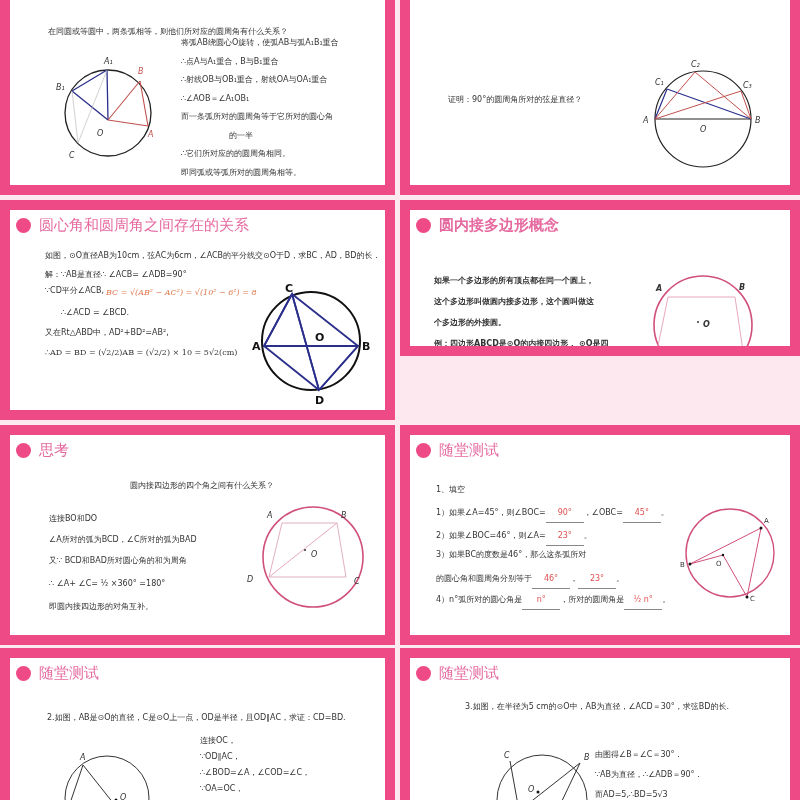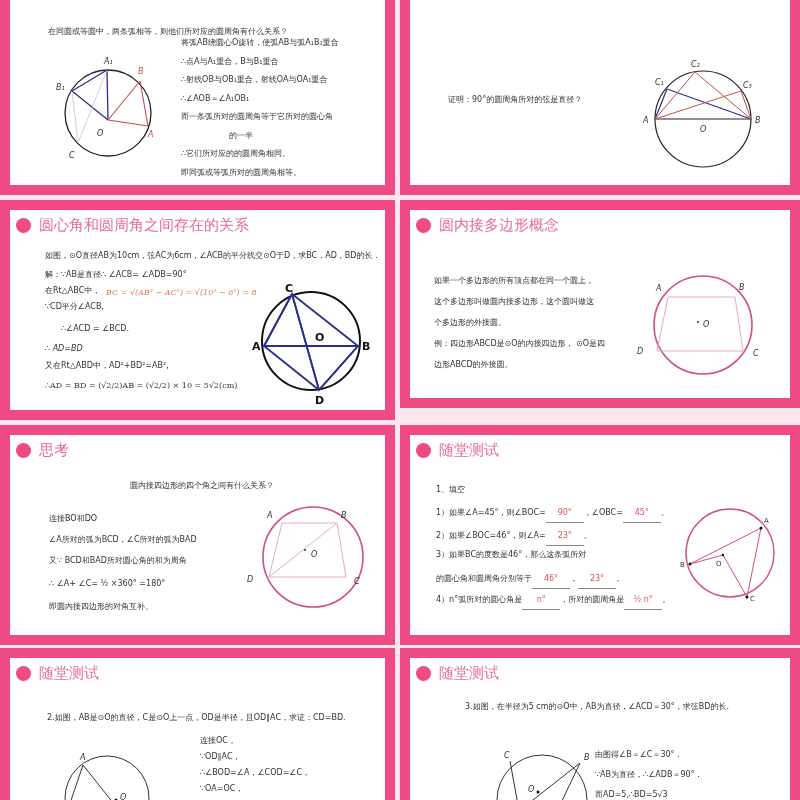--- a/index.html
+++ b/index.html
@@ -75,24 +75,22 @@
 
 <div class="slide" style="left:0;top:200px;width:395px;height:220px;">
   <div class="inner">
     <div class="title">
       <div class="dot"></div>
       <span>圆心角和圆周角之间存在的关系</span>
     </div>
     <div class="txt" style="left:35px;top:36px;">如图，⊙O直径AB为10cm，弦AC为6cm，∠ACB的平分线交⊙O于D，求BC，AD，BD的长．</div>
     <div style="position:absolute;left:35px;top:57px;">
       <div class="txt" style="position:static;line-height:16px;">解：∵AB是直径∴ ∠ACB= ∠ADB=90°</div>
-      <div class="txt" style="position:static;line-height:16px;">在Rt△ABC中，</div>
       <div class="txt" style="position:static;line-height:16px;">∵CD平分∠ACB,</div>
       <div class="txt" style="position:static;line-height:22px;margin-top:3px;margin-left:16px;">∴∠ACD = ∠BCD.</div>
-      <div class="txt" style="position:static;line-height:17px;font-style:italic;">∴   AD=BD</div>
       <div class="txt" style="position:static;line-height:17px;">又在Rt△ABD中，AD²+BD²=AB²,</div>
       <div class="txt" style="position:static;line-height:24px;font-family:'DejaVu Serif',serif;">∴AD = BD = (√2/2)AB = (√2/2) × 10 = 5√2(cm)</div>
     </div>
     <div class="txt red" style="left:96px;top:73px;font-family:'DejaVu Serif',serif;font-style:italic;color:#e07a50;">BC = √(AB² − AC²) = √(10² − 6²) = 8</div>
     <svg style="left:235px;top:68px;" width="140" height="130">
       <circle cx="66" cy="63" r="49" fill="none" stroke="#111" stroke-width="2"></circle>
       <polygon points="47,16 19,68 113,68 74,112" fill="none" stroke="#2b2f8c" stroke-width="1.8"></polygon>
       <line x1="19" y1="68" x2="47" y2="16" stroke="#2b2f8c" stroke-width="1.8"></line>
       <line x1="47" y1="16" x2="113" y2="68" stroke="#2b2f8c" stroke-width="1.8"></line>
       <line x1="47" y1="16" x2="74" y2="112" stroke="#2b2f8c" stroke-width="1.8"></line>
@@ -100,21 +98,21 @@
       <line x1="113" y1="68" x2="74" y2="112" stroke="#2b2f8c" stroke-width="1.8"></line>
       <text x="40" y="14" style="font-size:11px;font-weight:bold;fill:#111">C</text>
       <text x="7" y="72" style="font-size:11px;font-weight:bold;fill:#111">A</text>
       <text x="70" y="63" style="font-size:11px;font-weight:bold;fill:#111">O</text>
       <text x="117" y="72" style="font-size:11px;font-weight:bold;fill:#111">B</text>
       <text x="70" y="126" style="font-size:11px;font-weight:bold;fill:#111">D</text>
     </svg>
   </div>
 </div>
 
-<div class="slide" style="left:400px;top:200px;width:400px;height:208px;">
+<div class="slide" style="left:400px;top:200px;width:400px;height:156px;font-weight:bold;">
   <div class="inner">
     <div class="title">
       <div class="dot"></div>
       <span>圆内接多边形概念</span>
     </div>
     <div style="position:absolute;left:24px;top:60px;">
       <div class="txt" style="position:static;line-height:21px;">如果一个多边形的所有顶点都在同一个圆上，</div>
       <div class="txt" style="position:static;line-height:21px;">这个多边形叫做圆内接多边形，这个圆叫做这</div>
       <div class="txt" style="position:static;line-height:21px;">个多边形的外接圆。</div>
       <div class="txt" style="position:static;line-height:21px;">例：四边形ABCD是⊙O的内接四边形，  ⊙O是四</div>

